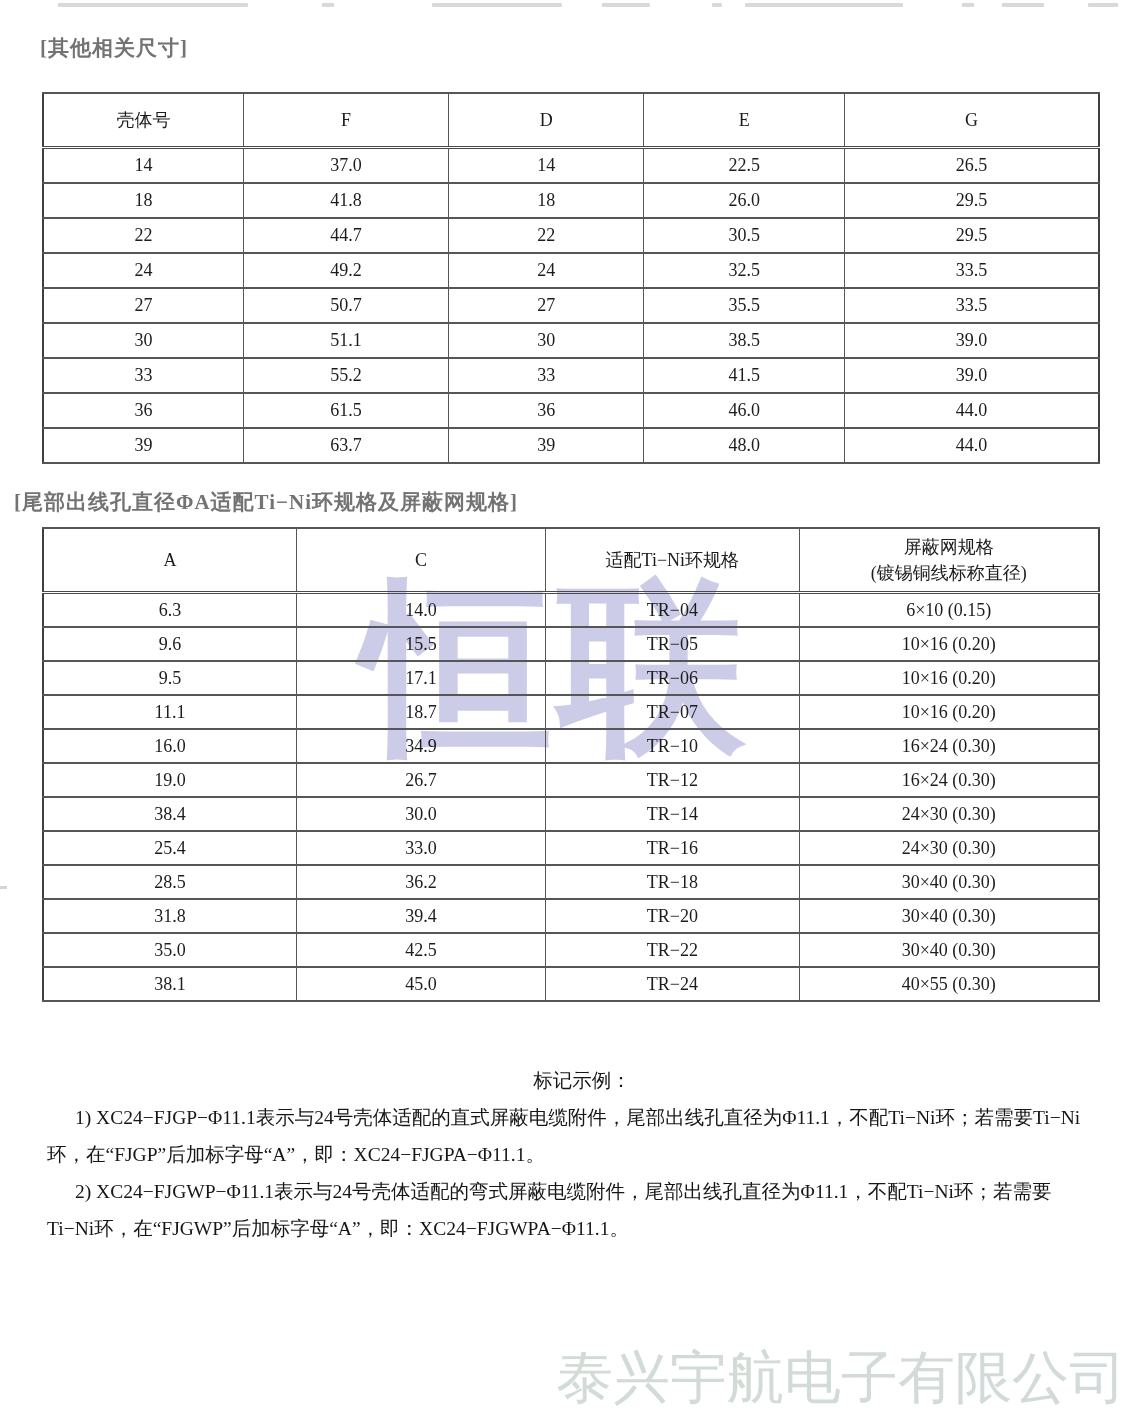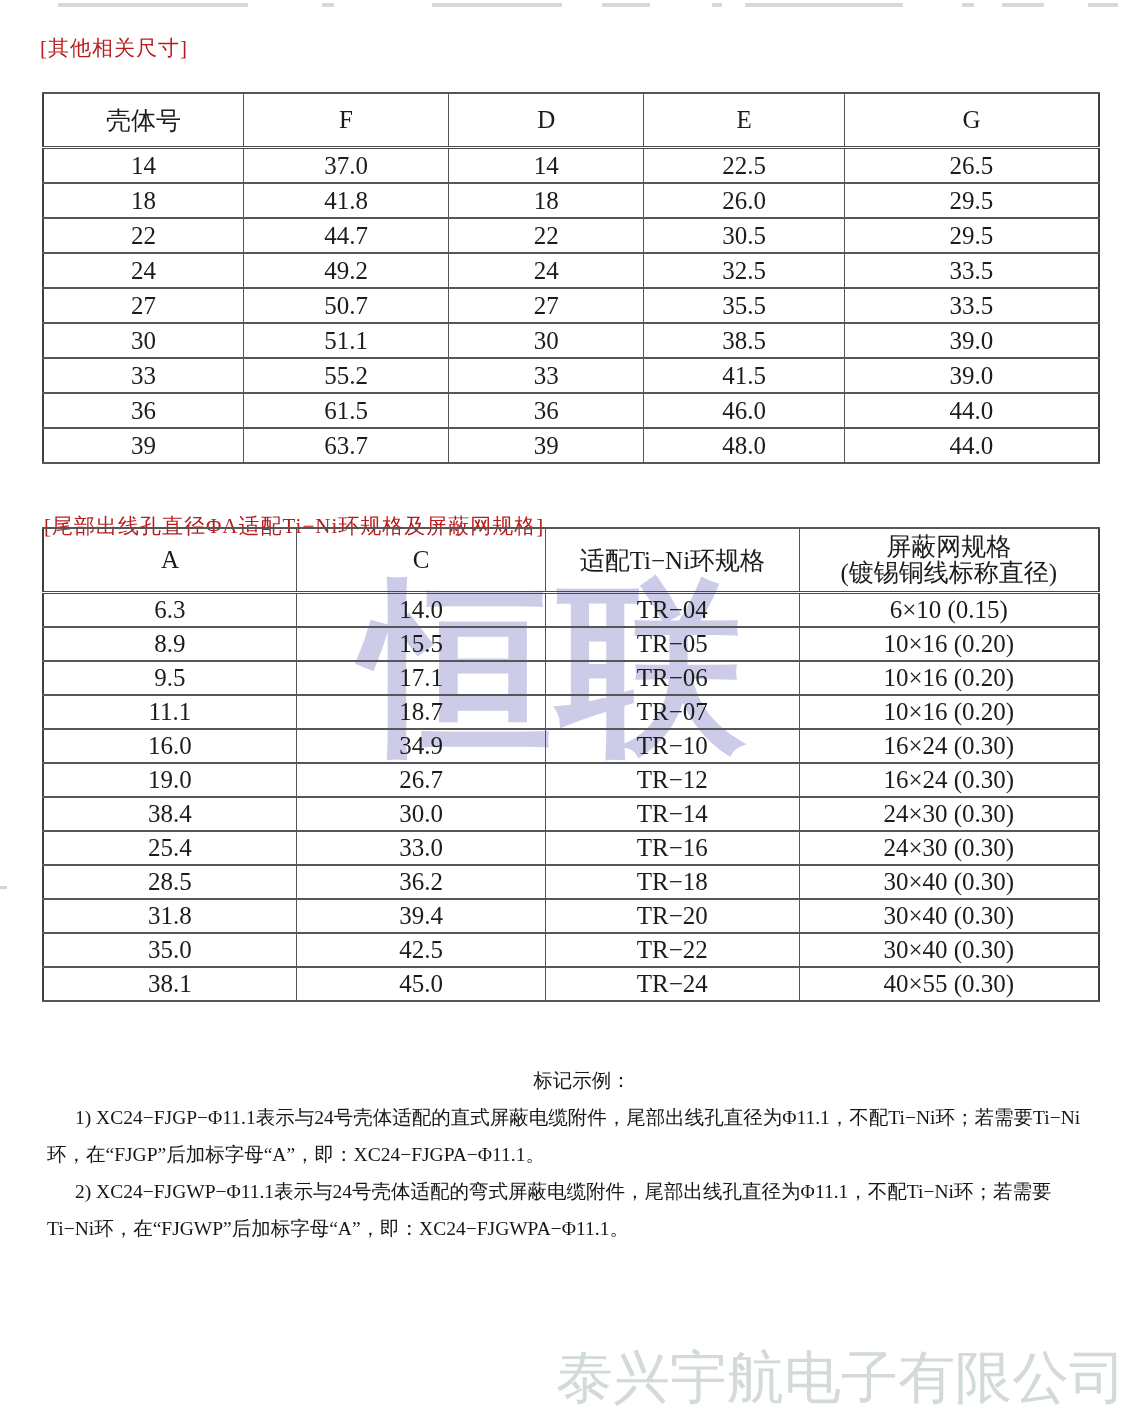--- a/index.html
+++ b/index.html
@@ -28,39 +28,39 @@
   .smudge.s7 { left: 962px; width: 12px;  }
   .smudge.s8 { left: 1002px; width: 42px; }
   .smudge.s9 { left: 1088px; width: 30px; }
 
   .edge-artifact { position: absolute; left: 0; top: 886px; width: 7px; height: 3px; background: #d4d4d4; }
 
   
   .sec-title {
     position: absolute;
     font-family: "Liberation Serif", "DejaVu Serif", serif;
-    font-weight: normal;
+    font-weight: bold;
     font-size: 21px;
     letter-spacing: 1px;
-    color: #b91c1c;
+    color: #737373;
     white-space: nowrap;
   }
   .sec-title.t1 { left: 40px; top: 34px; }
-  .sec-title.t2 { left: 44px; top: 488px; margin-top: 24px; }
+  .sec-title.t2 { left: 14px; top: 488px; }
 
   
   .tbl-wrap { position: absolute; left: 42px; width: 1058px; z-index: 1; }
   .tbl-wrap.w1 { top: 92px; }
   .tbl-wrap.w2 { top: 527px; }
   table {
     width: 100%;
     border-collapse: collapse;
     table-layout: fixed;
     background: transparent;
-    font-size: 25px;
+    font-size: 18px;
     color: #1c1c1c;
   }
   table, th, td { border: 1px solid #565656; }
   table { border: 2px solid #3f3f3f; }
   th, td {
     text-align: center;
     vertical-align: middle;
     padding: 0 4px;
     border-top-width: 2px;
     border-bottom-width: 2px;
@@ -253,21 +253,21 @@
           </tr>
         </thead>
       <tbody>
           <tr>
             <td>6.3</td>
             <td>14.0</td>
             <td>TR−04</td>
             <td>6×10 (0.15)</td>
           </tr>
           <tr>
-            <td>8.9</td>
+            <td>9.6</td>
             <td>15.5</td>
             <td>TR−05</td>
             <td>10×16 (0.20)</td>
           </tr>
           <tr>
             <td>9.5</td>
             <td>17.1</td>
             <td>TR−06</td>
             <td>10×16 (0.20)</td>
           </tr>

